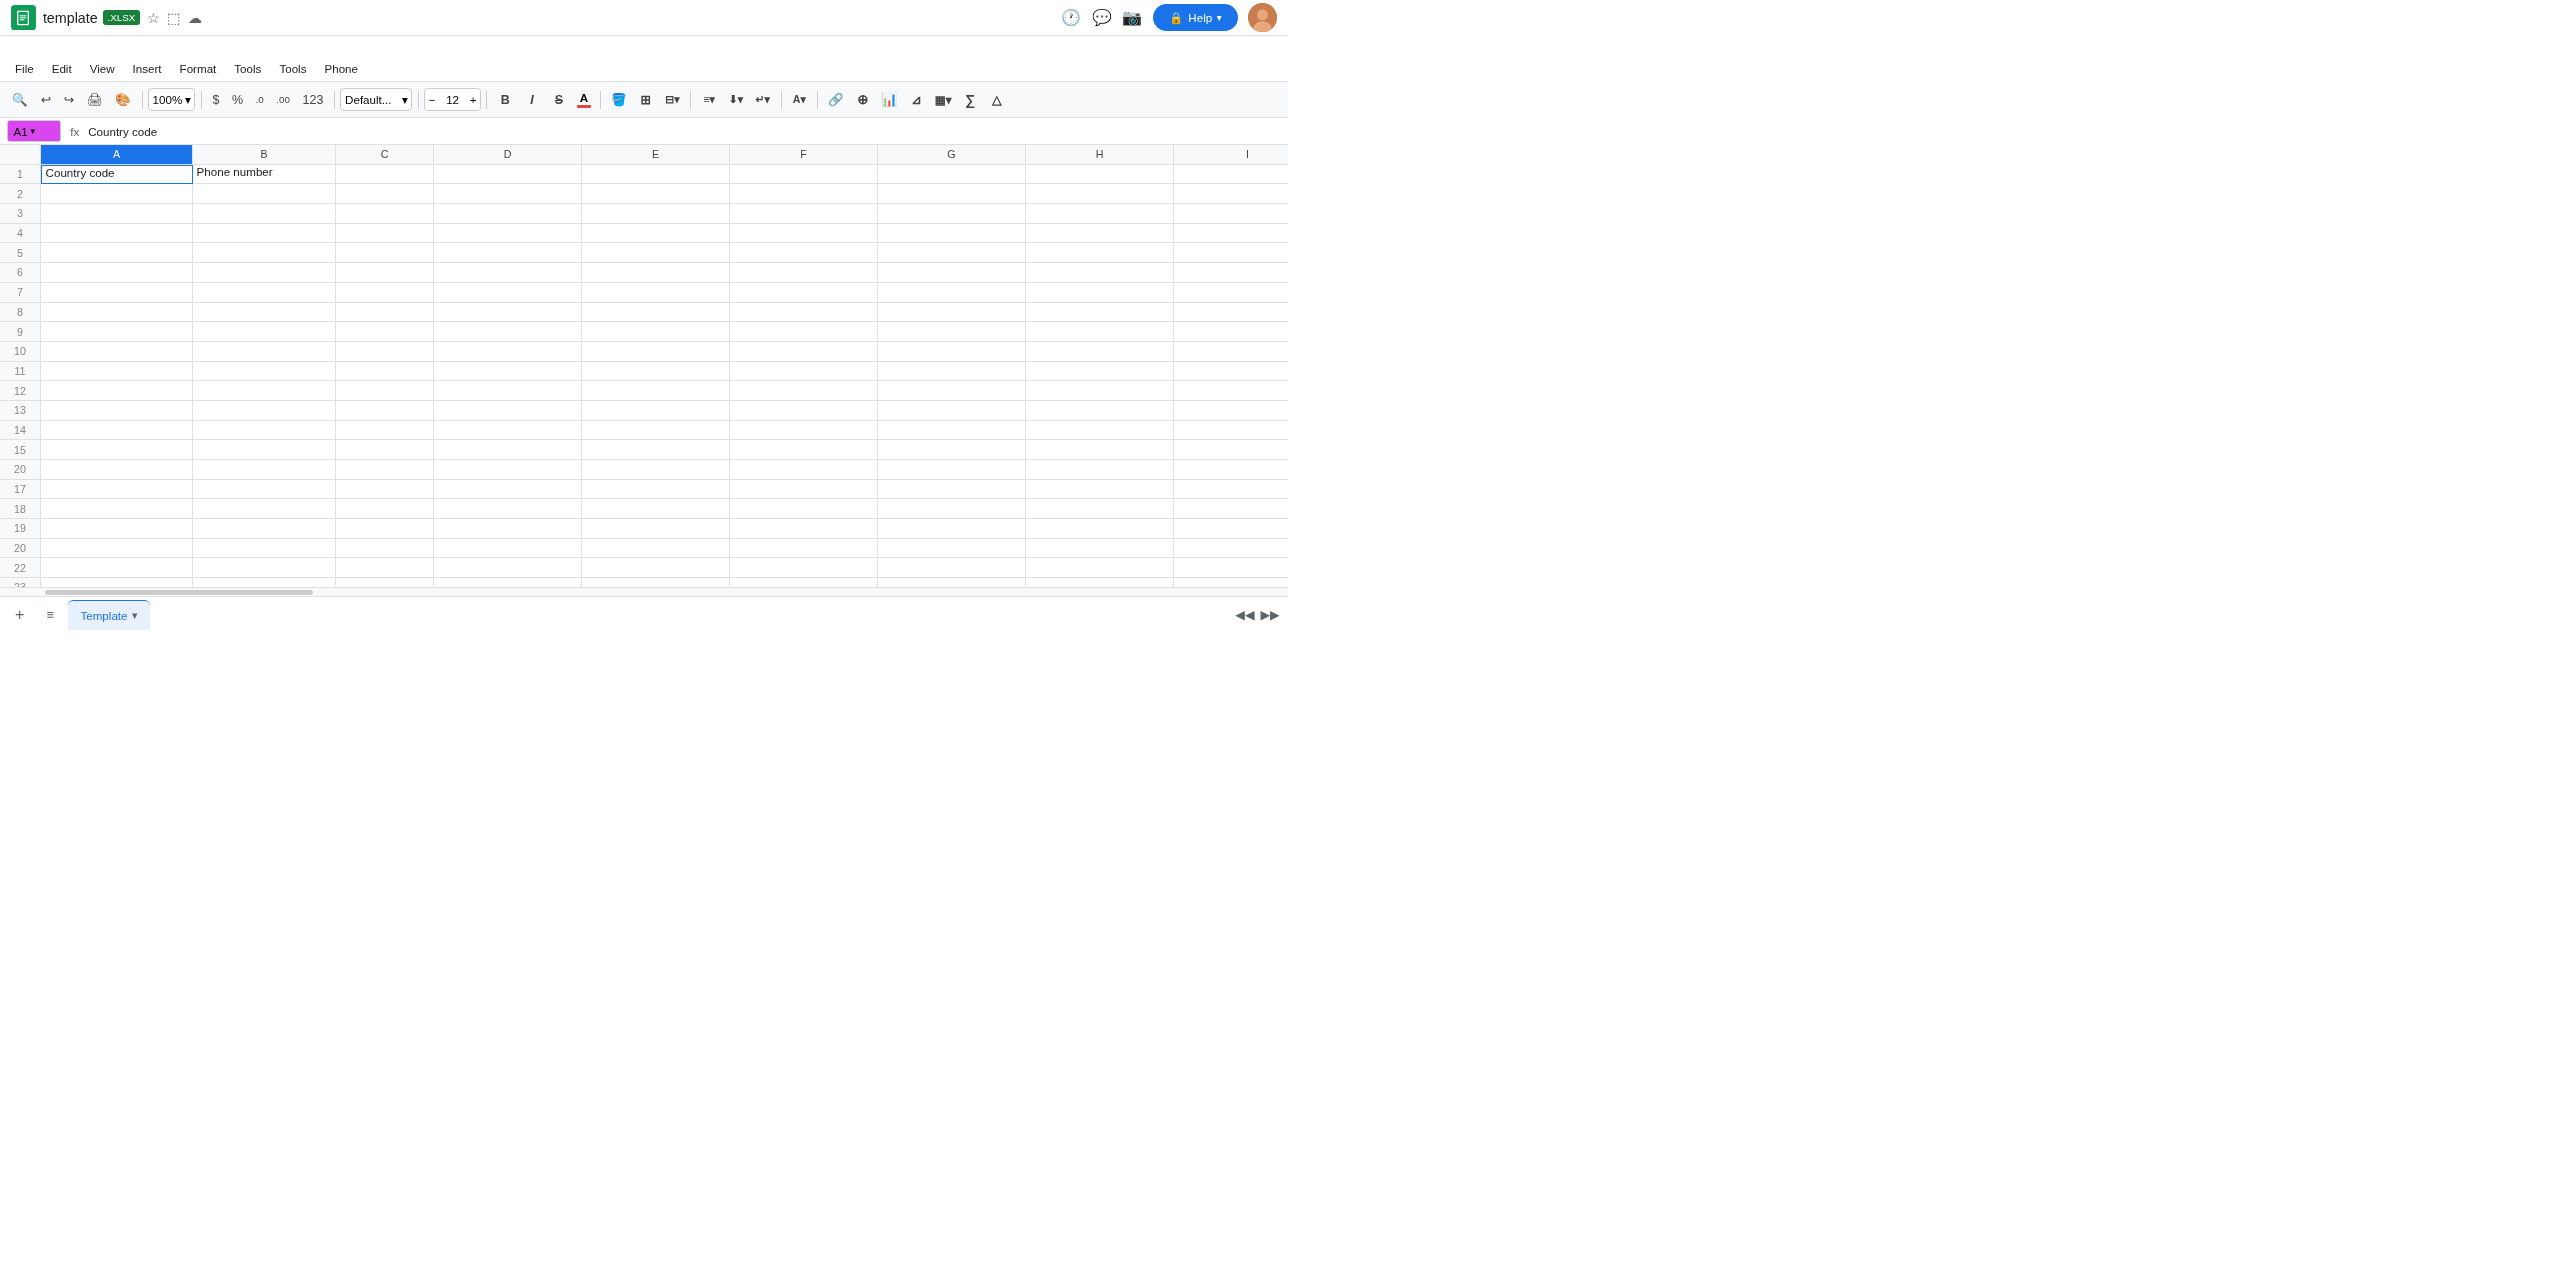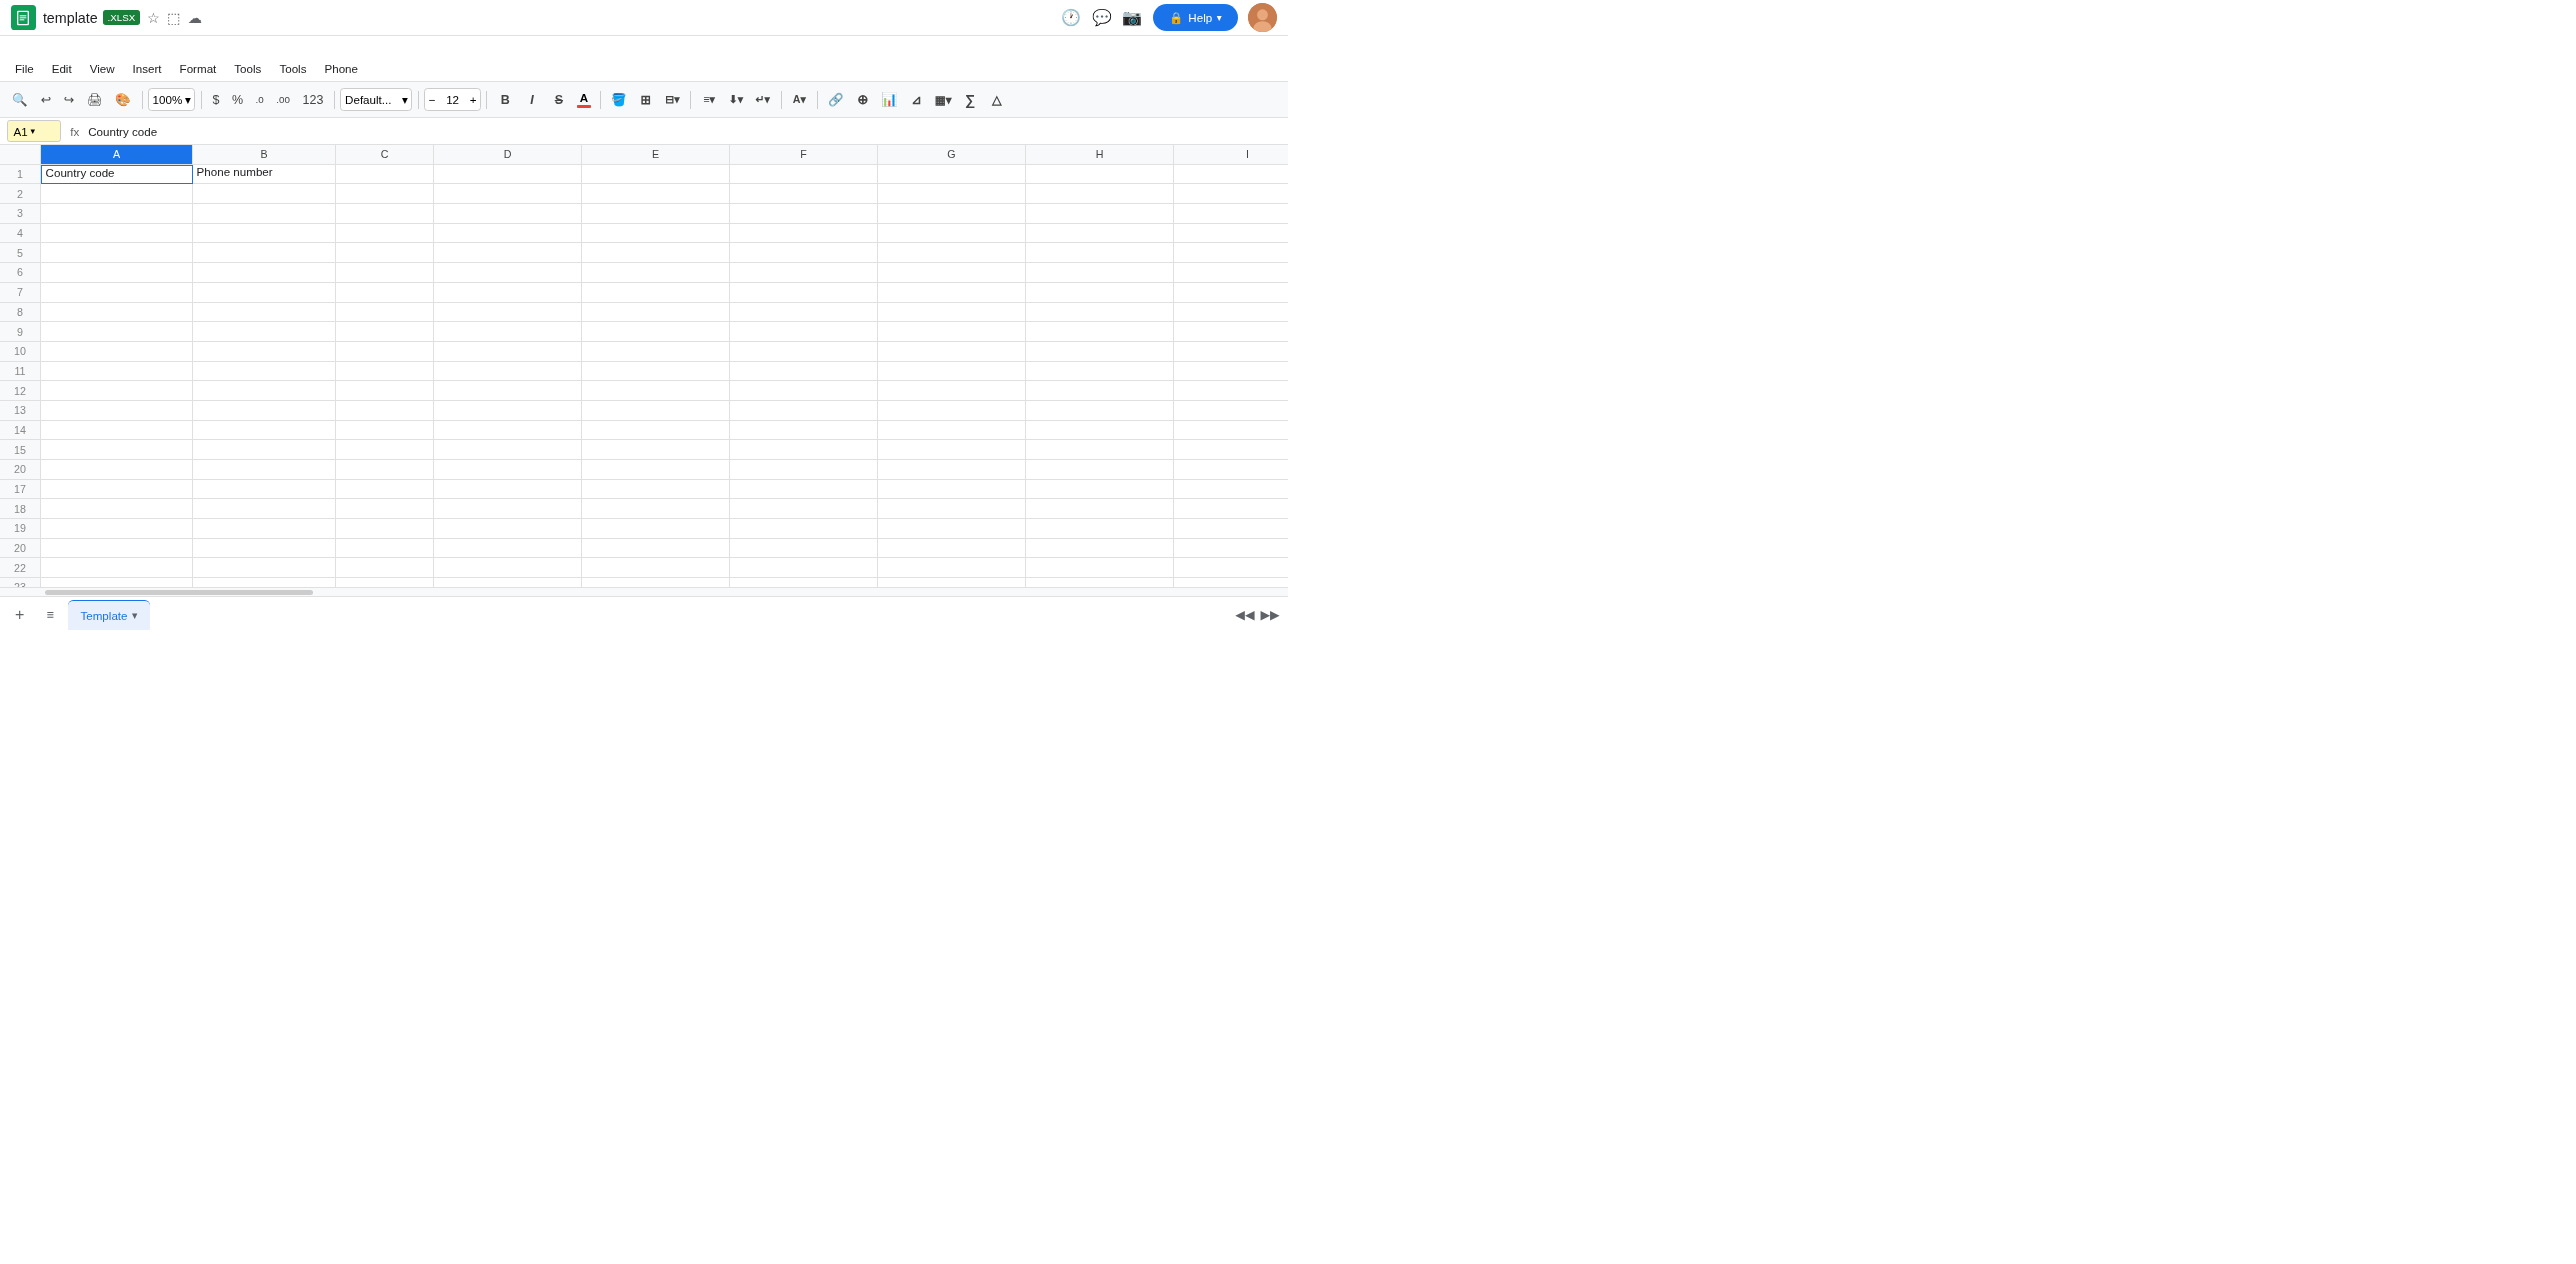--- a/index.html
+++ b/index.html
@@ -184,21 +184,21 @@
       gap: 5.4px;
     }
     #formulabar .cell-ref {
       display: flex; align-items: center;
       border: 0.9px solid #ccc;
       border-radius: 2.7px;
       padding: 0 5.4px;
       height: 21.5px;
       font-size: 11.6px;
       min-width: 54px;
-      background: #fef9c3;
+      background: #d946ef;
       cursor: pointer;
       gap: 2.7px;
     }
     #formulabar .fx-icon {
       font-size: 11.6px; color: #666;
       padding: 0 3.6px;
     }
     #formulabar .formula-input {
       flex: 1;
       border: none; outline: none;

